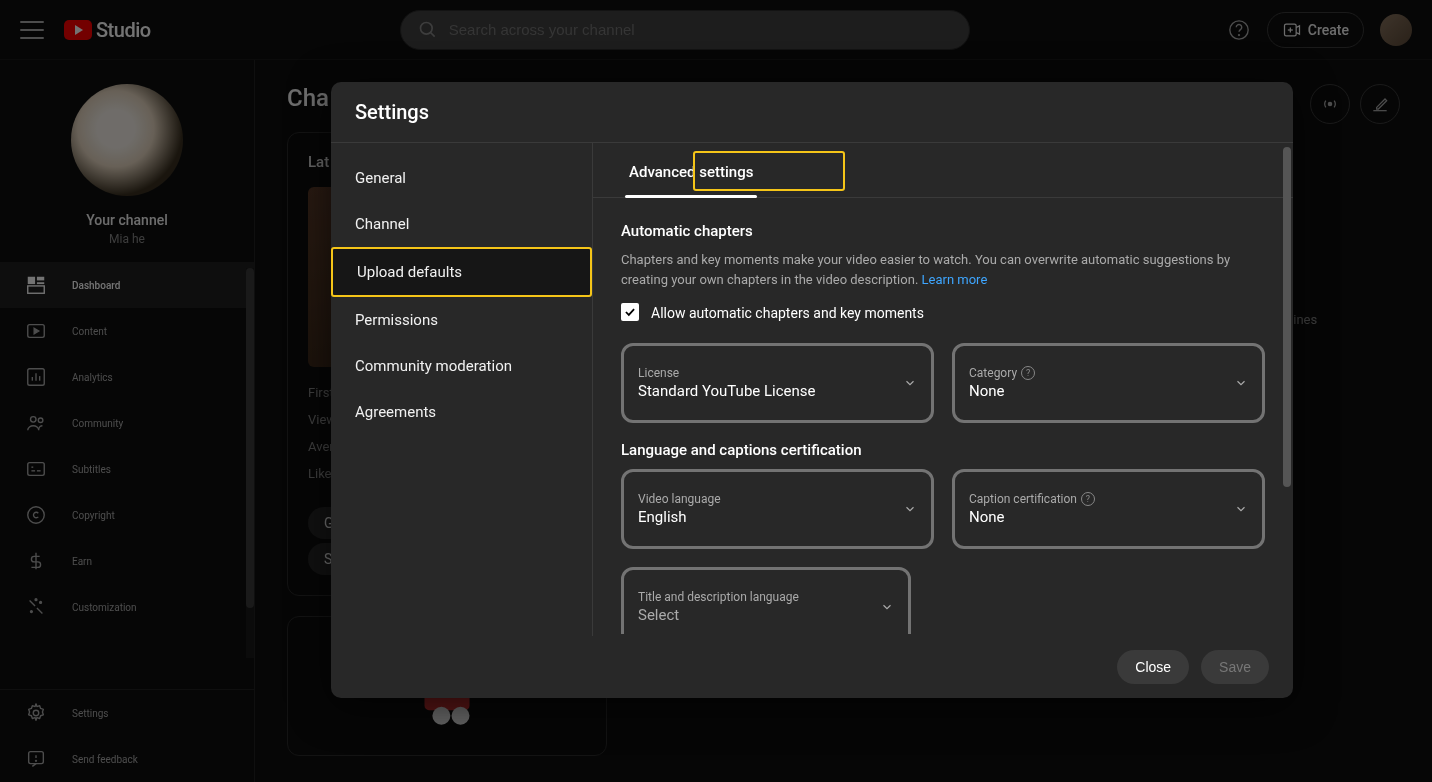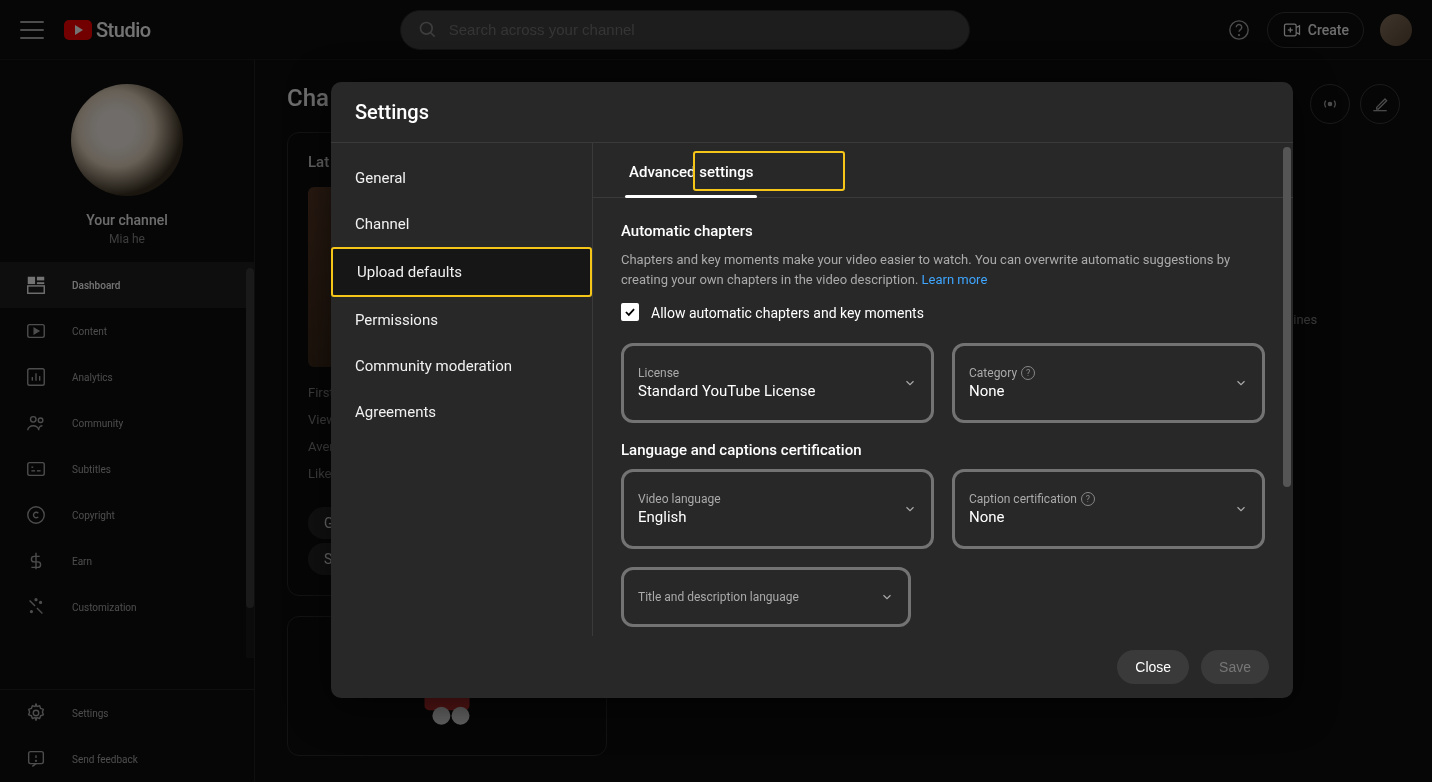--- a/index.html
+++ b/index.html
@@ -749,20 +749,21 @@
             <span class="select-chevron">
                 <svg width="14" height="14" viewBox="0 0 24 24" fill="none" stroke="currentColor" stroke-width="2">
                   <polyline points="6,9 12,15 18,9"></polyline>
                 </svg>
               </span>
           </div>
         </div>
         <div class="form-row">
           <div class="select-field" style="max-width:290px;">
             <div class="select-label">Title and description language</div>
+            <div class="select-value" style="color:#aaa;">Select</div>
             <span class="select-chevron">
                 <svg width="14" height="14" viewBox="0 0 24 24" fill="none" stroke="currentColor" stroke-width="2">
                   <polyline points="6,9 12,15 18,9"></polyline>
                 </svg>
               </span>
           </div>
           <div style="flex:1;"></div>
         </div>
       </div>
       <div class="modal-scroll-track"></div>

